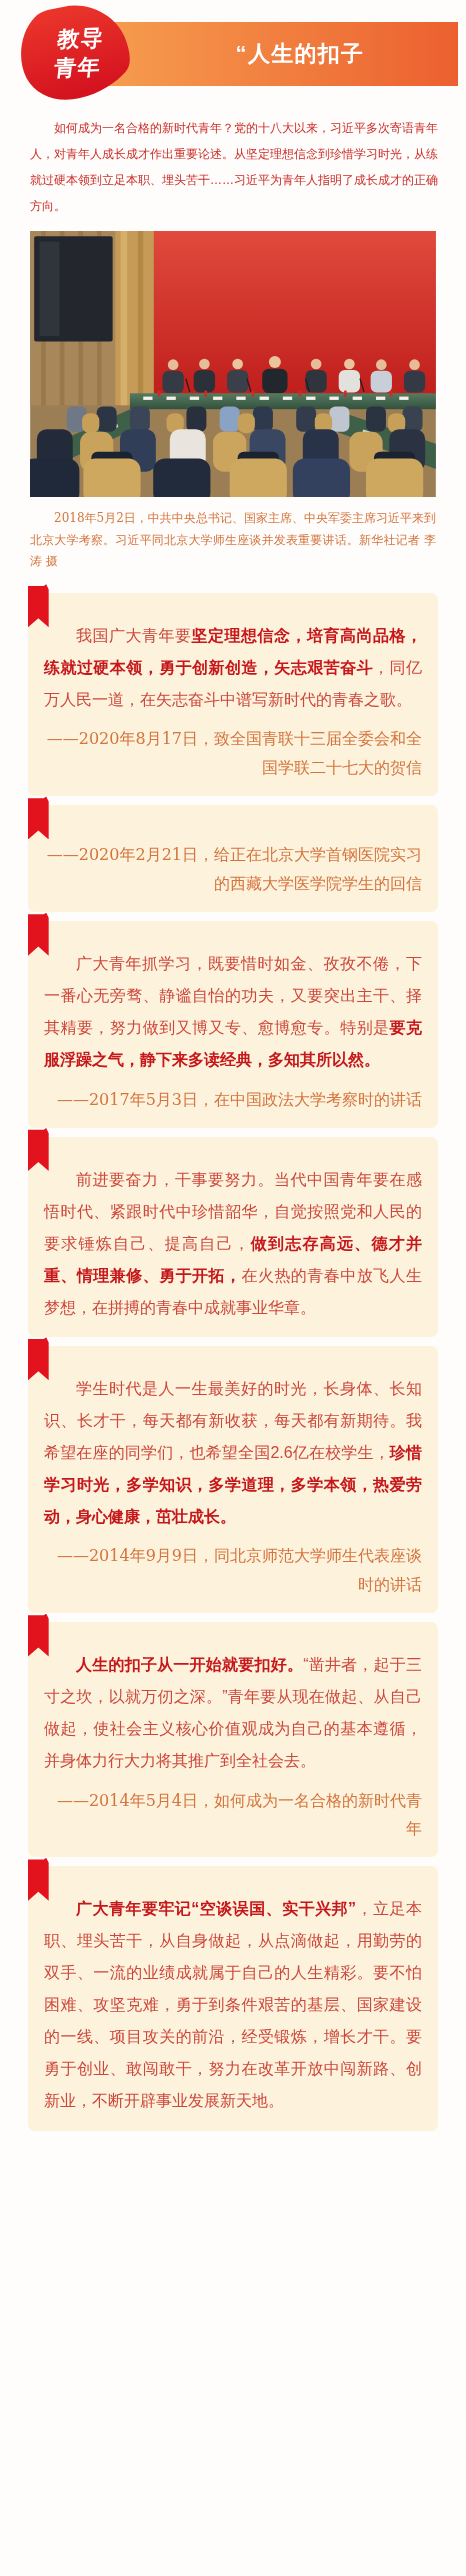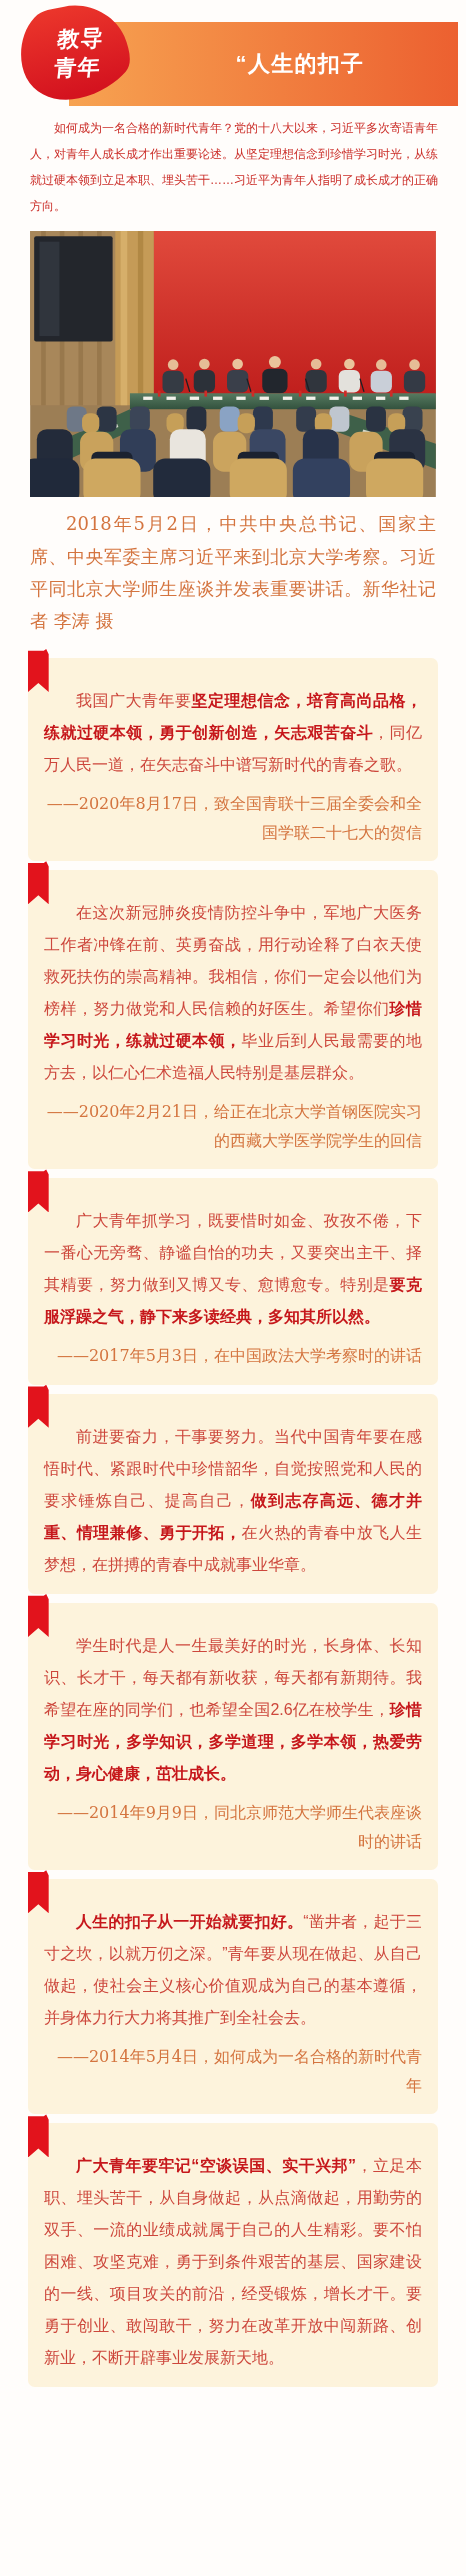--- a/index.html
+++ b/index.html
@@ -17,21 +17,21 @@
   body{
     width:466px;
     background:#fffdfb;
     font-family:"Liberation Sans","DejaVu Sans",sans-serif;
   }
   .page{width:466px;overflow:hidden;}
 
   
   .header{position:relative;height:107px;margin-top:0;}
   .banner{
-    position:absolute;left:69px;right:8px;top:22px;height:84px;
+    position:absolute;left:69px;right:8px;top:22px;height:64px;
     background:linear-gradient(90deg,var(--banner-orange-left),var(--banner-orange-right));
     display:flex;flex-direction:column;justify-content:center;align-items:center;
     padding-left:73px;
   }
   .banner .t1,.banner .t2{
     color:#fff;font-weight:700;font-size:22px;line-height:1.35;
     letter-spacing:1.3px;white-space:nowrap;
   }
   .badge{position:absolute;left:18.7px;top:2.7px;width:112px;height:100px;}
   .badge-text{
@@ -48,21 +48,21 @@
     text-align:justify;text-indent:2em;
   }
 
   
   .photo-wrap{width:406px;margin:12px auto 0;}
   .photo-wrap svg{display:block;}
   .caption{
     margin:10.7px 30px 20px;
     color:var(--caption-orange);
     font-family:"DejaVu Serif","Liberation Serif",serif;
-    font-size:18px;line-height:1.8;
+    font-size:12px;line-height:1.8;
     text-align:justify;text-indent:2em;
   }
 
   
   .quotes{padding-bottom:12px;}
   .card{
     position:relative;
     background:var(--card-bg);
     border-radius:6.7px;
     margin:0 28px 9px;
@@ -252,21 +252,20 @@
 
   <div class="quotes">
   <div class="card">
     <div class="ribbon"></div>
     <p class="quote-text"><span class="seg">我国广大青年要</span><span class="seg bold">坚定理想信念，培育高尚品格，练就过硬本领，勇于创新创造，矢志艰苦奋斗</span><span class="seg">，同亿万人民一道，在矢志奋斗中谱写新时代的青春之歌。</span></p>
     <div class="quote-source">——2020年8月17日，致全国青联十三届全委会和全国学联二十七大的贺信</div>
   </div>
 
   <div class="card">
     <div class="ribbon"></div>
-    <p class="quote-text"><span class="seg">在这次新冠肺炎疫情防控斗争中，军地广大医务工作者冲锋在前、英勇奋战，用行动诠释了白衣天使救死扶伤的崇高精神。我相信，你们一定会以他们为榜样，努力做党和人民信赖的好医生。希望你们</span><span class="seg bold">珍惜学习时光，练就过硬本领，</span><span class="seg">毕业后到人民最需要的地方去，以仁心仁术造福人民特别是基层群众。</span></p>
     <div class="quote-source">——2020年2月21日，给正在北京大学首钢医院实习的西藏大学医学院学生的回信</div>
   </div>
 
 
   <div class="card">
     <div class="ribbon"></div>
     <p class="quote-text"><span class="seg">广大青年抓学习，既要惜时如金、孜孜不倦，下一番心无旁骛、静谧自怡的功夫，又要突出主干、择其精要，努力做到又博又专、愈博愈专。特别是</span><span class="seg bold">要克服浮躁之气，静下来多读经典，多知其所以然。</span></p>
     <div class="quote-source">——2017年5月3日，在中国政法大学考察时的讲话</div>
   </div>
 

